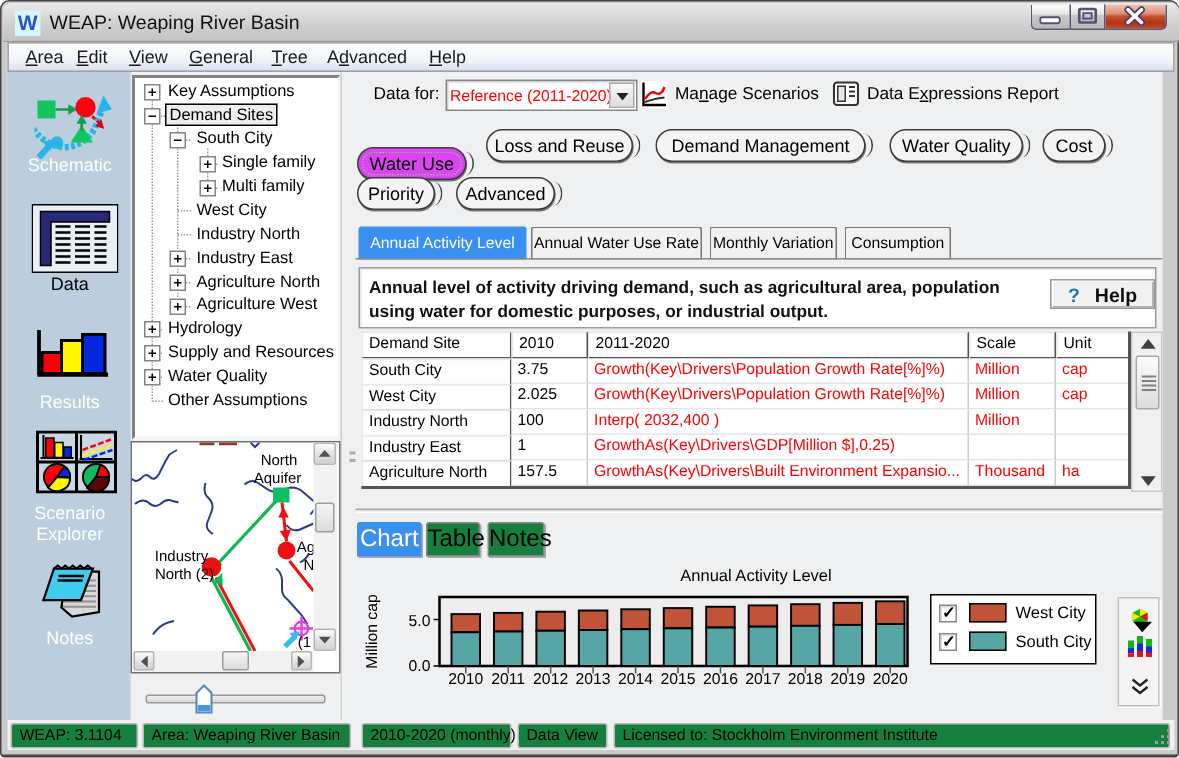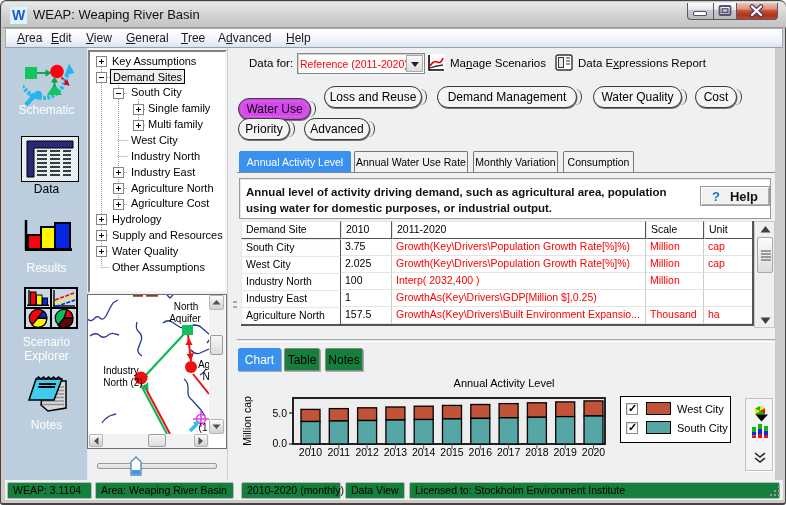--- a/index.html
+++ b/index.html
@@ -111,21 +111,21 @@
 #dtable .dc.k { color:#000; }
 #tscroll { position:absolute; left:517px; top:173px; width:21px; height:107px;
   background:#f0f0f0; border:1px solid #c8c8c8; }
 #tscroll .th { position:absolute; left:2px; top:15px; width:16px; height:36px;
   background:linear-gradient(#fcfcfc,#dcdcdc); border:1px solid #a8a8a8; border-radius:2px; }
 
 #bottom { position:absolute; left:0; top:296px; width:538px; height:136px; }
 .tab3 { position:absolute; top:4px; height:23px; background:#15803d;
   border:1px solid #888; text-align:center; line-height:22px; font-size:12px;
   border-radius:2px 2px 0 0; box-shadow:1px 1px 0 #aaa; }
-.tab3 { font-size:12px; }
+.tab3 { font-size:16px; }
 .tab3.on { background:#3a90ee; color:#fff; border-color:#3a90ee; }
 #legend { position:absolute; left:383px; top:52px; width:111px; height:47px;
   background:#fff; border:1px solid #000; font-size:13px; }
 #legend .row { position:absolute; left:5px; height:14px; }
 #legend .cb { position:absolute; left:0; top:1px; width:12px; height:12px;
   background:#fff; border:1px solid #888; box-shadow:inset 1px 1px 0 #ddd; }
 #legend .cb:after { content:"\2713"; position:absolute; left:1px; top:-2px; font-size:11px; font-weight:bold; color:#000; }
 #legend .sw { position:absolute; left:20px; top:0px; width:25px; height:13px; border:1px solid #000; }
 #legend .lb { position:absolute; left:51px; top:1px; white-space:nowrap; font-size:11px; }
 #rpanel { position:absolute; left:508px; top:54px; width:28px; height:73px;
@@ -292,21 +292,21 @@
       </svg>
       <div class="ti" style="left:22px;top:2px;">Key Assumptions</div>
       <div class="ti sel" style="left:20px;top:17px;">Demand Sites</div>
       <div class="ti" style="left:41px;top:33px;">South City</div>
       <div class="ti" style="left:58px;top:49px;">Single family</div>
       <div class="ti" style="left:58px;top:65px;">Multi family</div>
       <div class="ti" style="left:41px;top:81px;">West City</div>
       <div class="ti" style="left:41px;top:97px;">Industry North</div>
       <div class="ti" style="left:41px;top:113px;">Industry East</div>
       <div class="ti" style="left:41px;top:129px;">Agriculture North</div>
-      <div class="ti" style="left:41px;top:144px;">Agriculture Cost</div>
+      <div class="ti" style="left:41px;top:144px;">Agriculture West</div>
       <div class="ti" style="left:22px;top:160px;">Hydrology</div>
       <div class="ti" style="left:22px;top:176px;">Supply and Resources</div>
       <div class="ti" style="left:22px;top:192px;">Water Quality</div>
       <div class="ti" style="left:22px;top:208px;">Other Assumptions</div>
       <div class="tb p" style="left:6px;top:4px;"></div>
       <div class="tb" style="left:6px;top:20px;"></div>
       <div class="tb" style="left:23px;top:36px;"></div>
       <div class="tb p" style="left:43px;top:52px;"></div>
       <div class="tb p" style="left:43px;top:68px;"></div>
       <div class="tb p" style="left:23px;top:115px;"></div>

